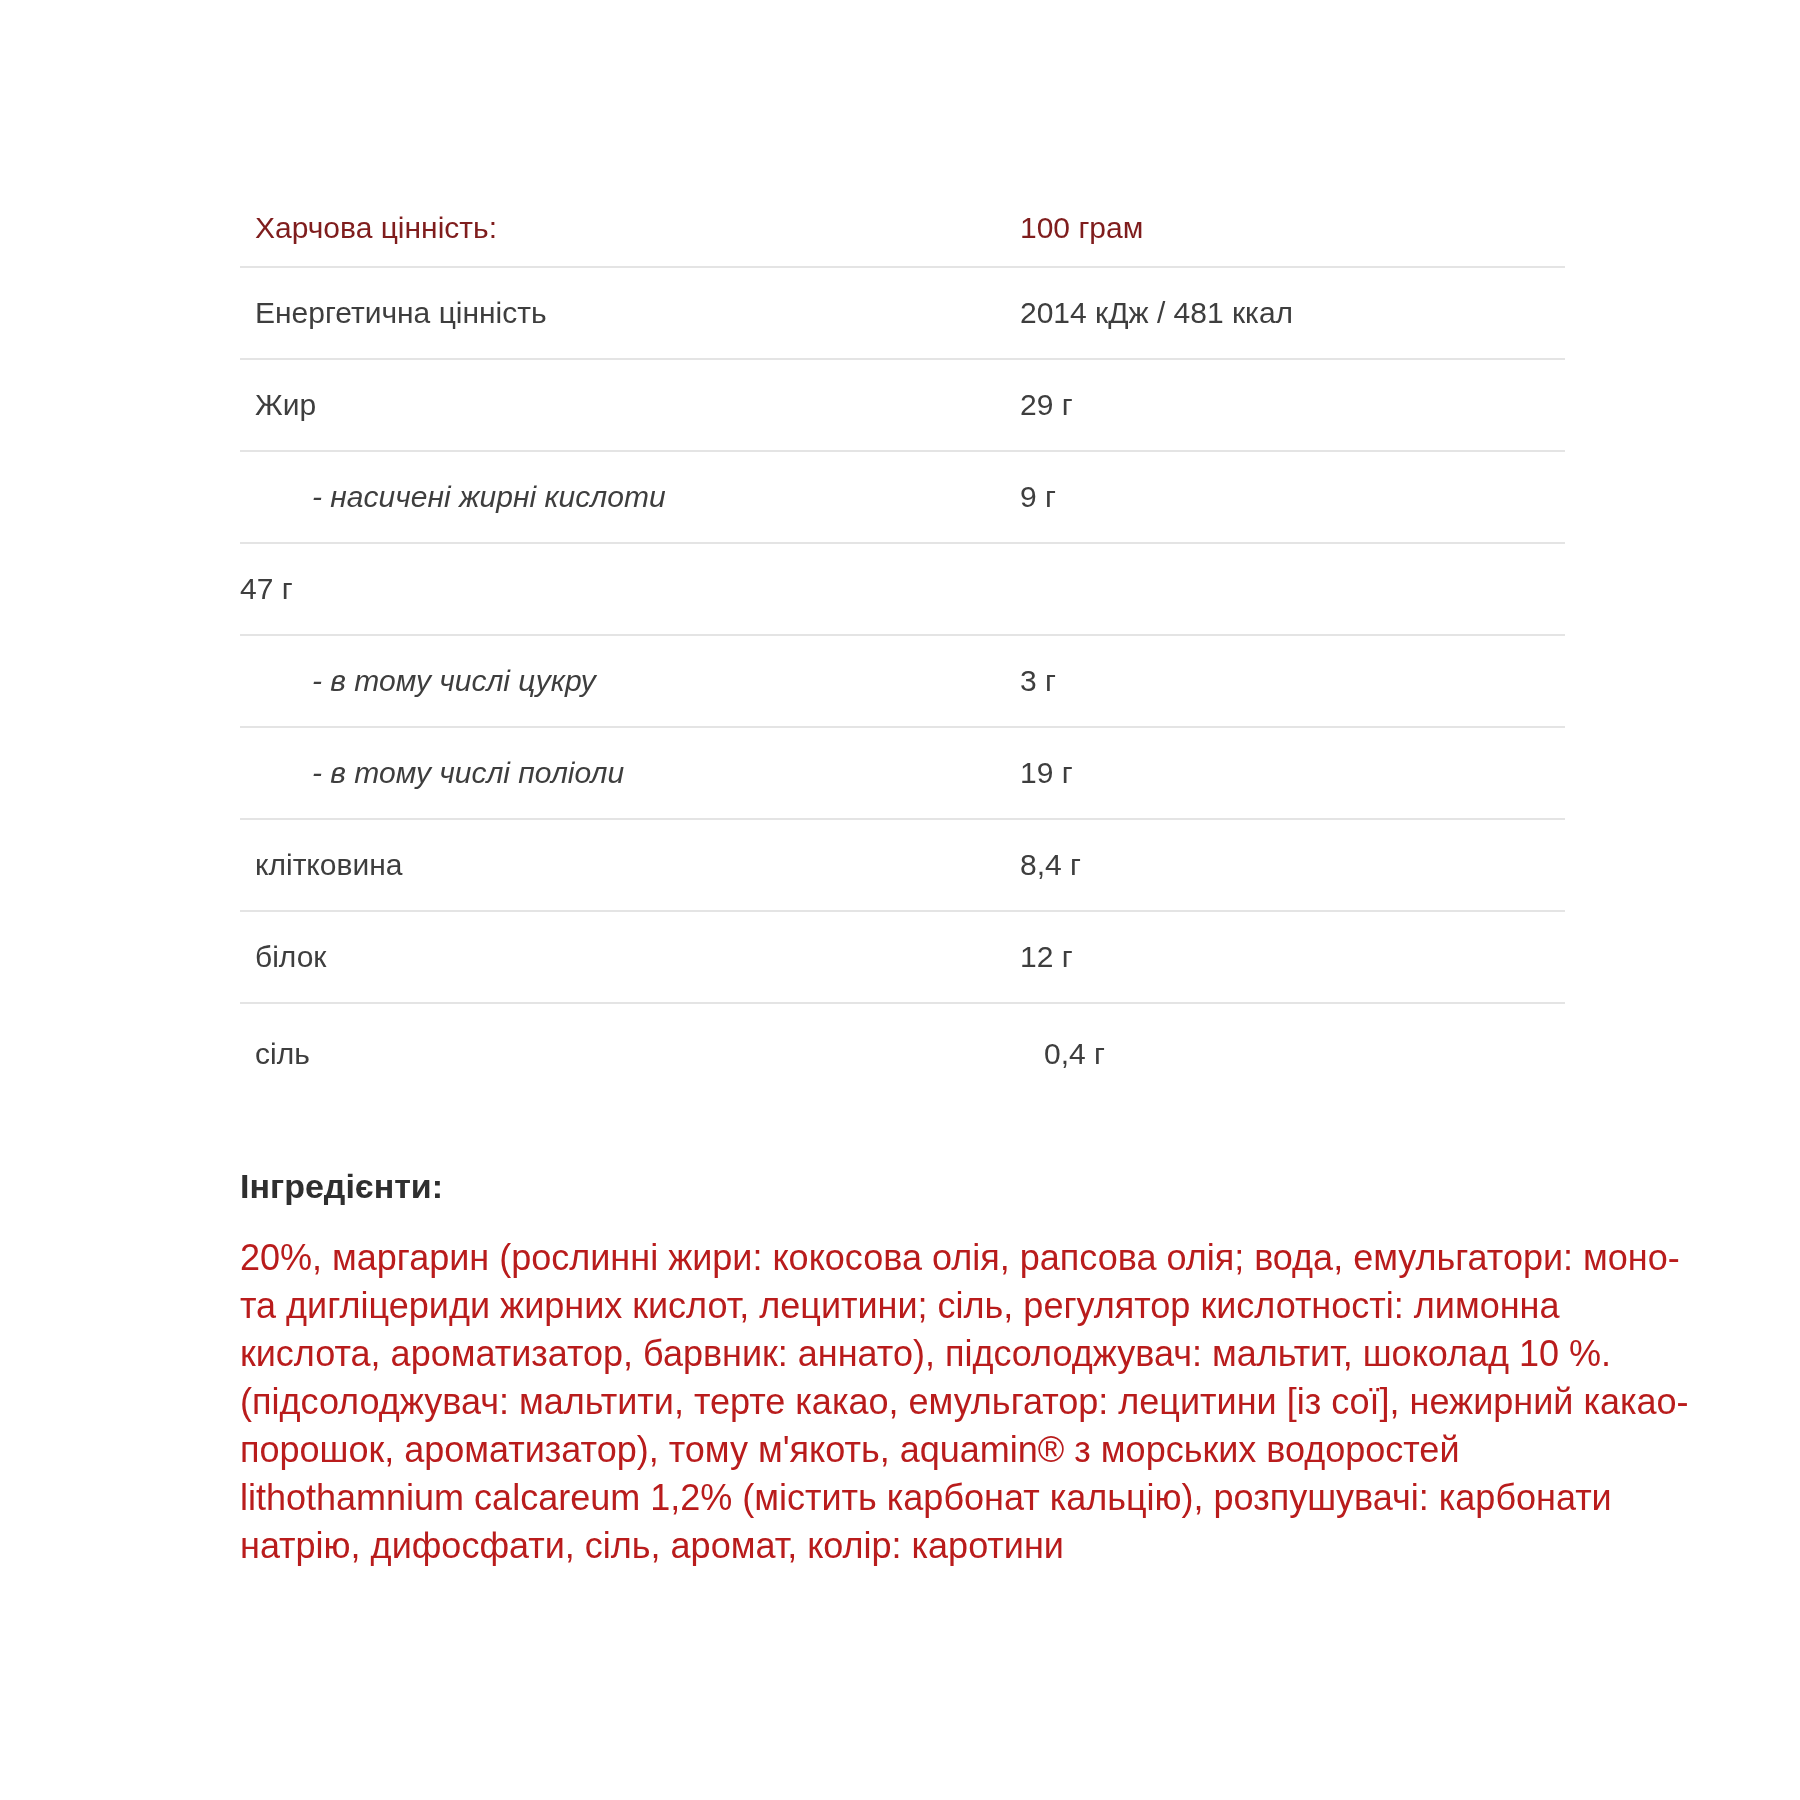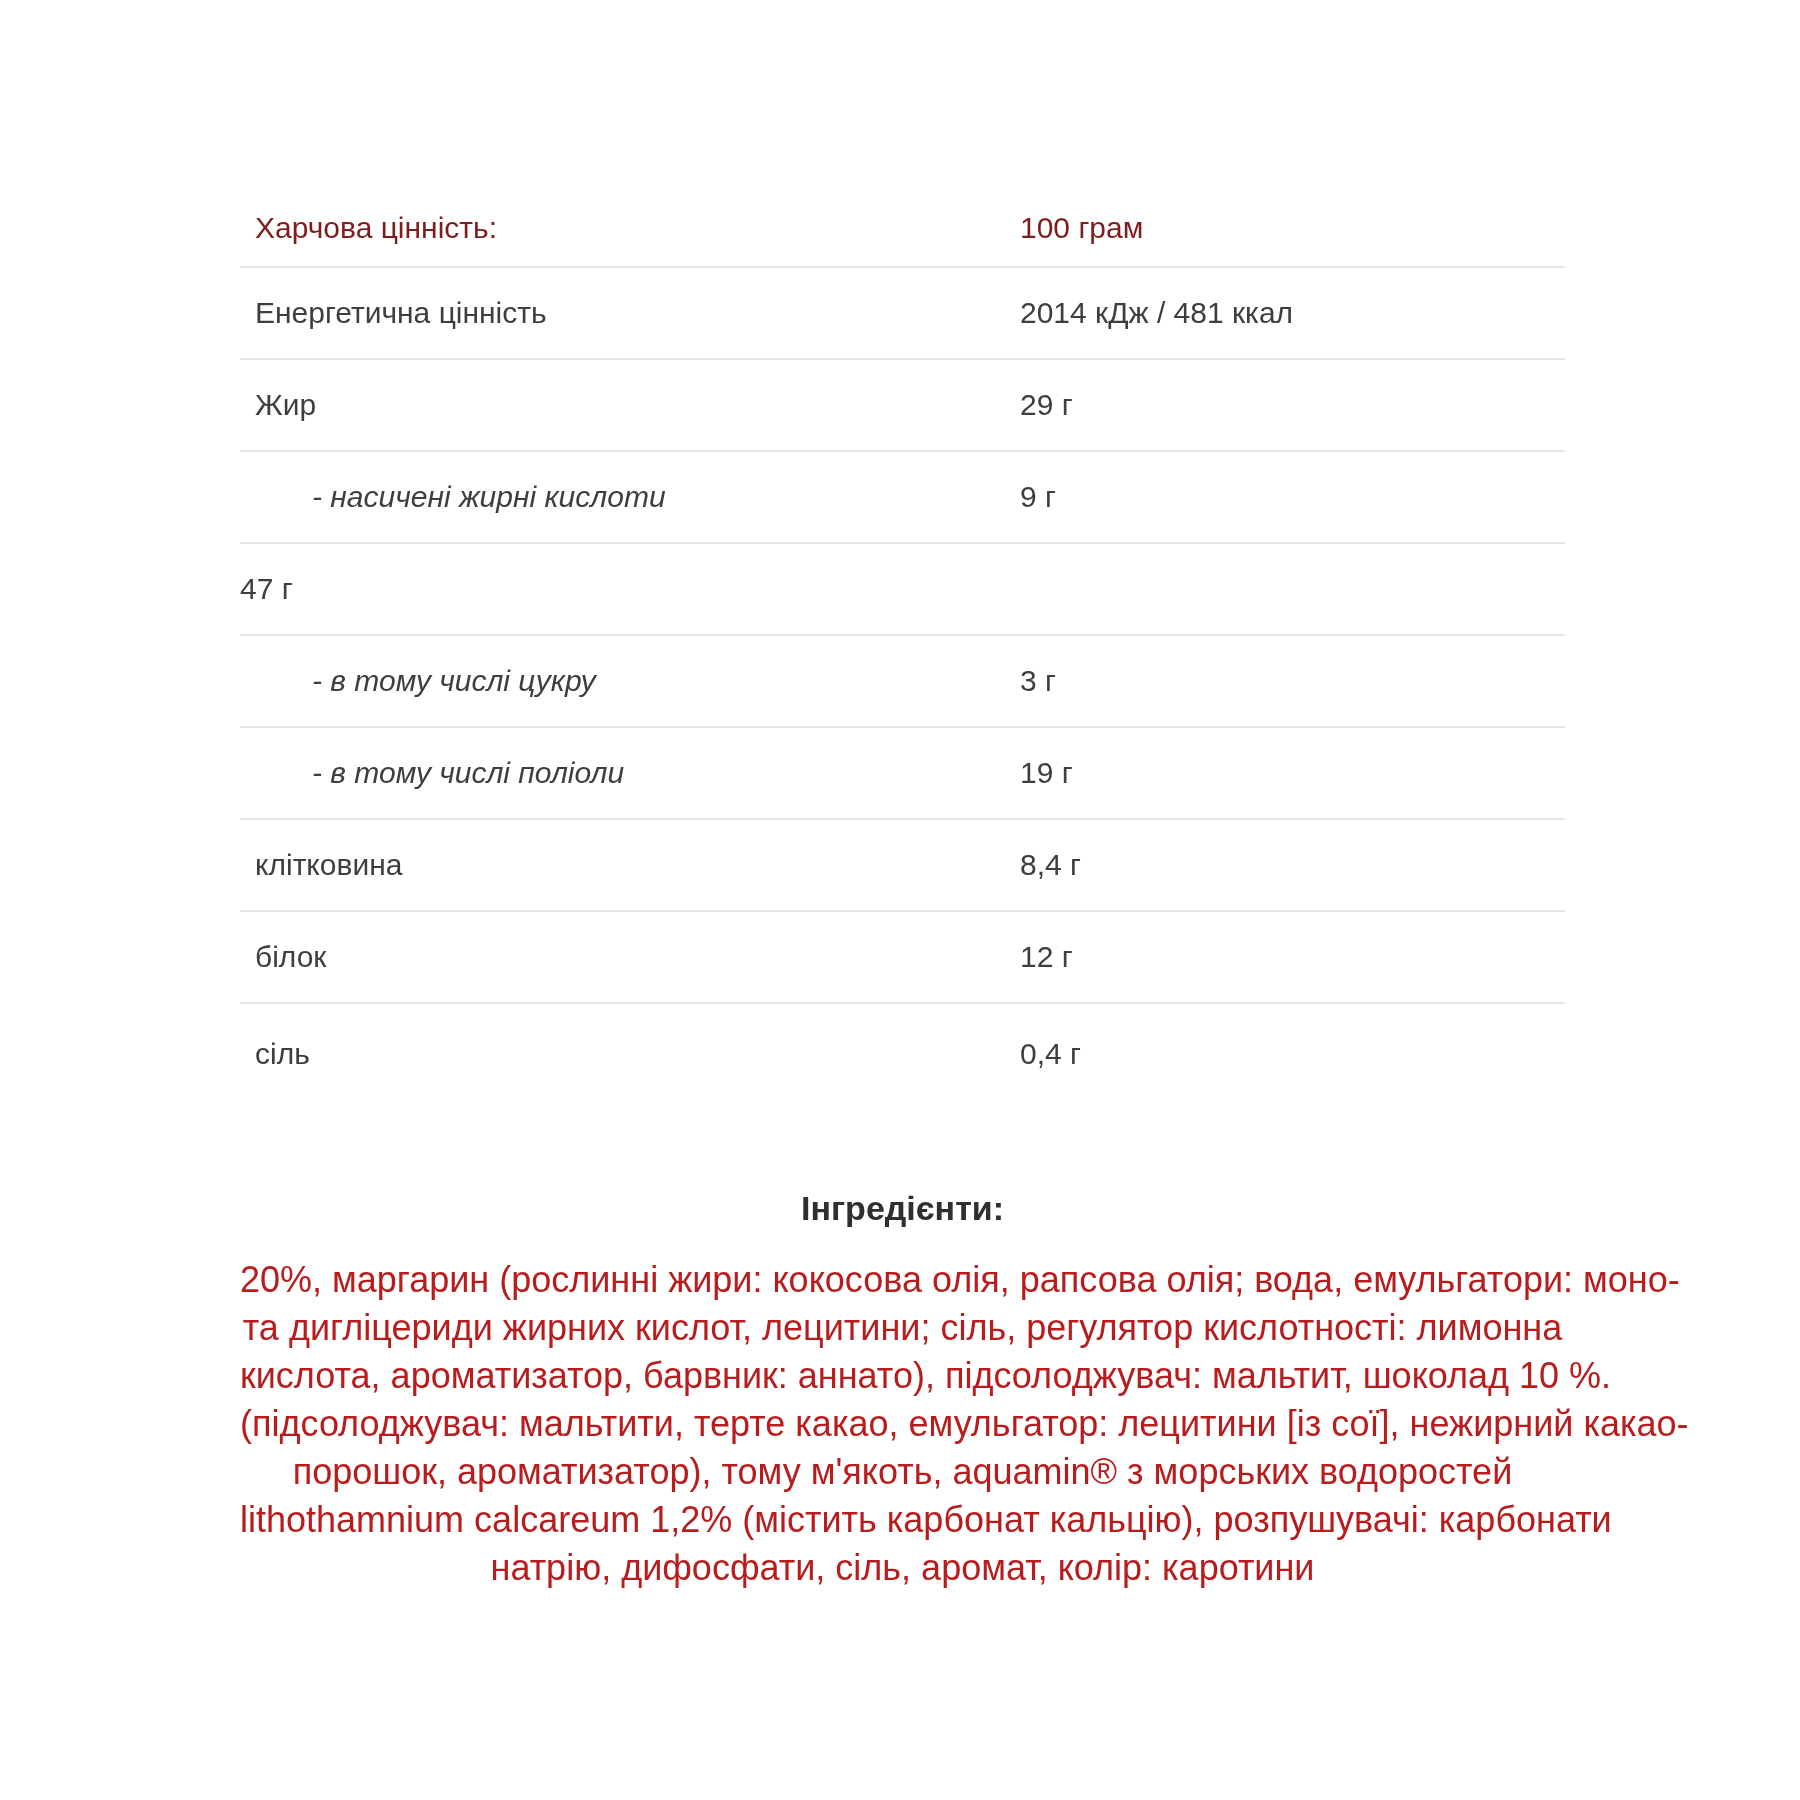--- a/index.html
+++ b/index.html
@@ -36,38 +36,38 @@
     color: #3e3e3e;
   }
   .nt-row.header {
     height: 78px;
     font-weight: normal;
     color: #7f1d1d;
   }
   .nt-row.last {
     border-bottom: none;
     height: 100px;
+    gap: 24px;
   }
   .nt-label {
     box-sizing: border-box;
     width: 780px;
     padding-left: 15px;
     flex: 0 0 auto;
   }
   .nt-row.indent .nt-label {
     padding-left: 72px;
     font-style: italic;
   }
   .nt-value {
     flex: 1 1 auto;
   }
   
   .ingredients {
-    margin-top: 84px;
-    text-align: center;
+    margin-top: 62px;
   }
   .ingredients-heading {
     font-size: 34px;
     line-height: 40px;
     font-weight: bold;
     color: #2f2f2f;
     margin: 0 0 28px 0;
   }
   .ingredients-text {
     font-size: 36px;

